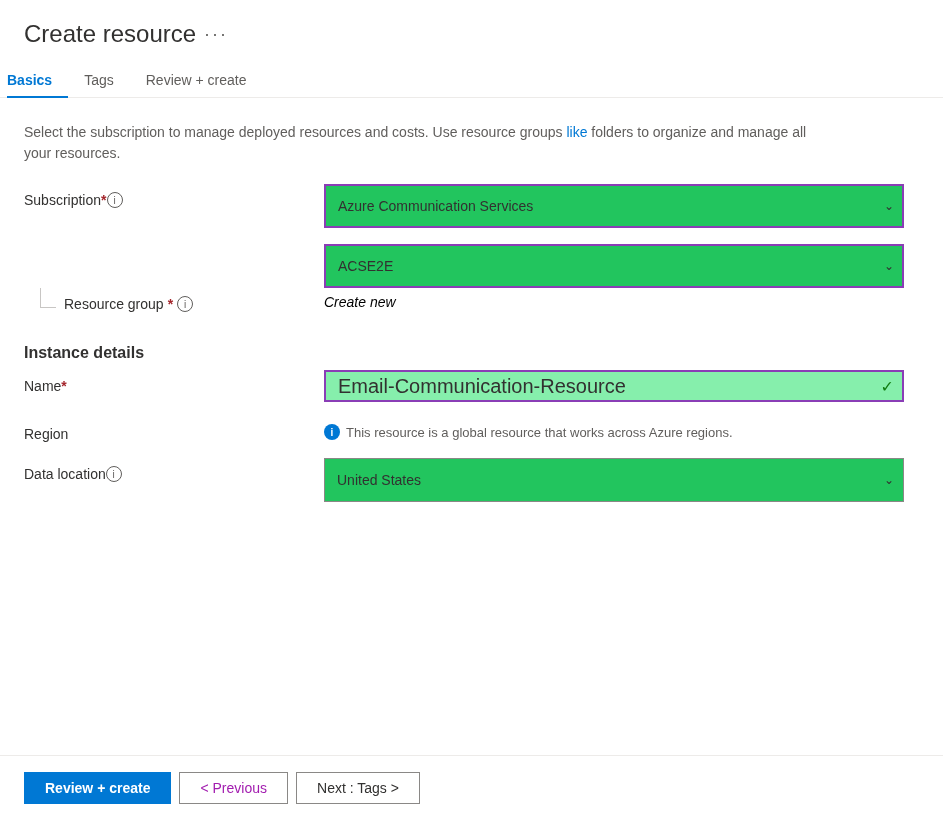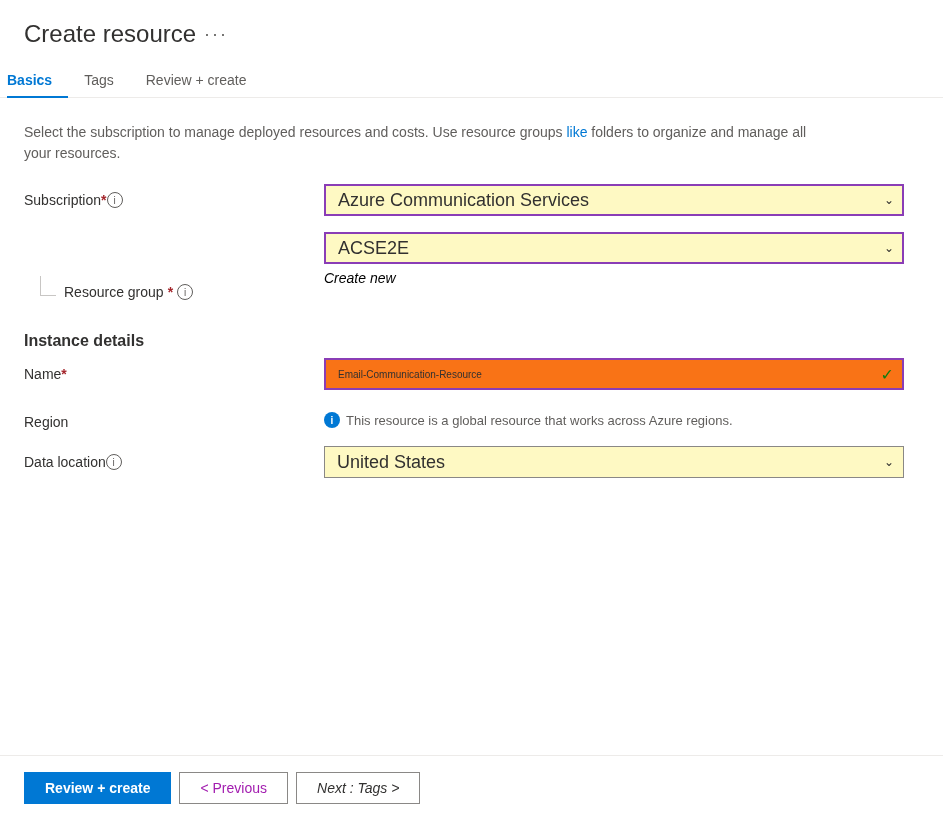--- a/index.html
+++ b/index.html
@@ -134,25 +134,25 @@
       max-width: 580px;
     }
 
     .select-wrapper {
       position: relative;
       width: 100%;
     }
 
     .select-wrapper select {
       width: 100%;
-      height: 32px;
+      height: 44px;
       border: 1px solid #8a8886;
-      background: #fef9c3;
+      background: #22c55e;
       padding: 4px 30px 4px 12px;
-      font-size: 18px;
+      font-size: 14px;
       color: #323130;
       appearance: none;
       cursor: pointer;
     }
 
     .select-active-border {
       border: 2px solid #8a3db6 !important;
     }
 
     .select-chevron {
@@ -177,23 +177,23 @@
 
     .text-input-wrapper {
       position: relative;
       width: 100%;
     }
 
     .text-input {
       width: 100%;
       height: 32px;
       border: 1px solid #8a8886;
-      background: #f97316;
+      background: #86efac;
       padding: 4px 30px 4px 12px;
-      font-size: 10px;
+      font-size: 20px;
       color: #323130;
     }
 
     .input-check {
       position: absolute;
       right: 10px;
       top: 50%;
       transform: translateY(-50%);
       color: #107c10;
       font-size: 16px;
@@ -258,21 +258,20 @@
     }
 
     .btn-default {
       background: #fff;
       color: #323130;
       border: 1px solid #8a8886;
       padding: 6px 20px;
       font-size: 14px;
       cursor: pointer;
       height: 32px;
-      font-style: italic;
     }
 
     .spacer {
       flex: 1;
     }
 
     .indent-label {
       display: flex;
       align-items: center;
       gap: 4px;

